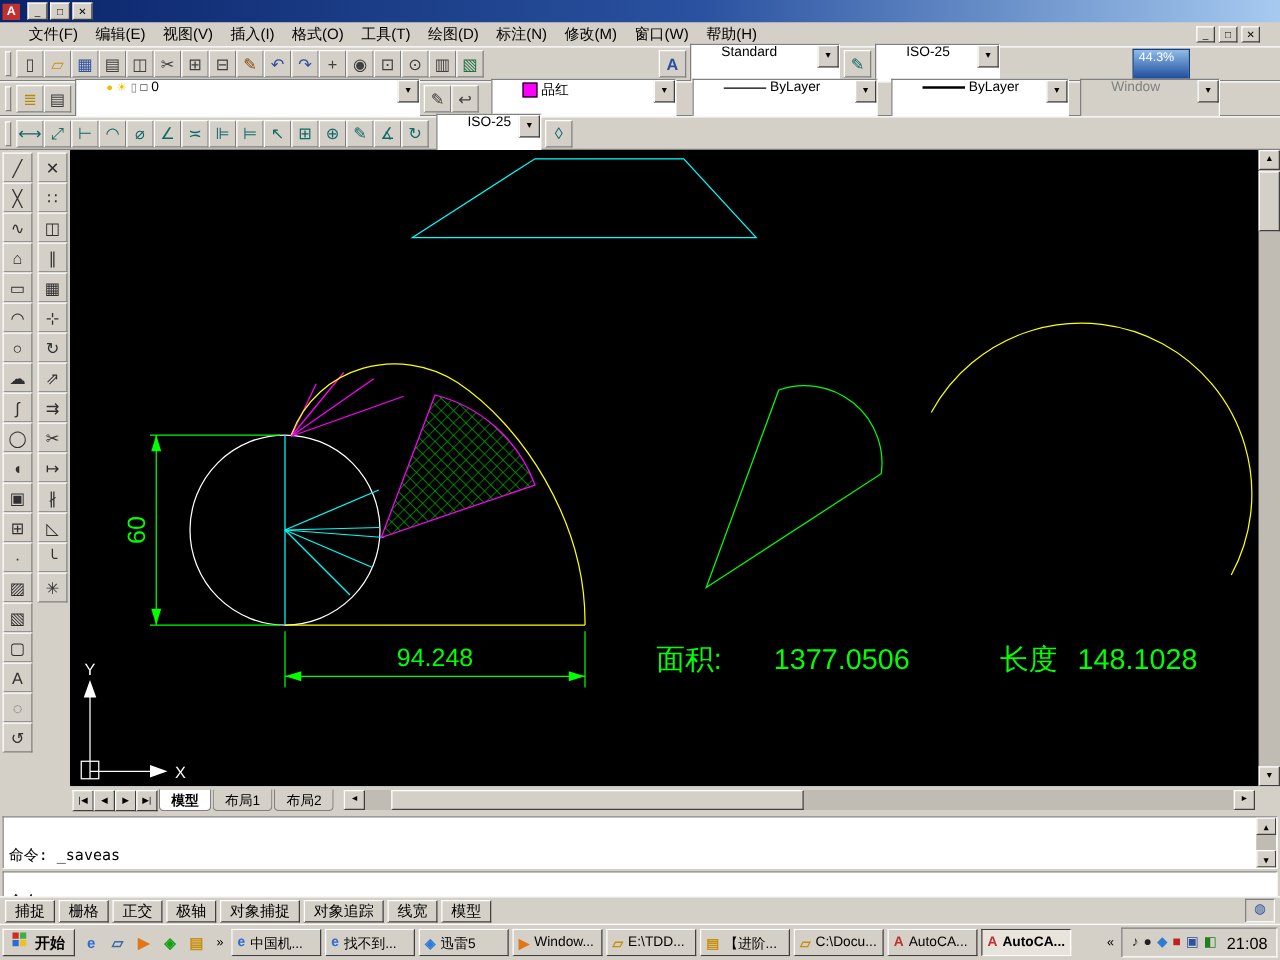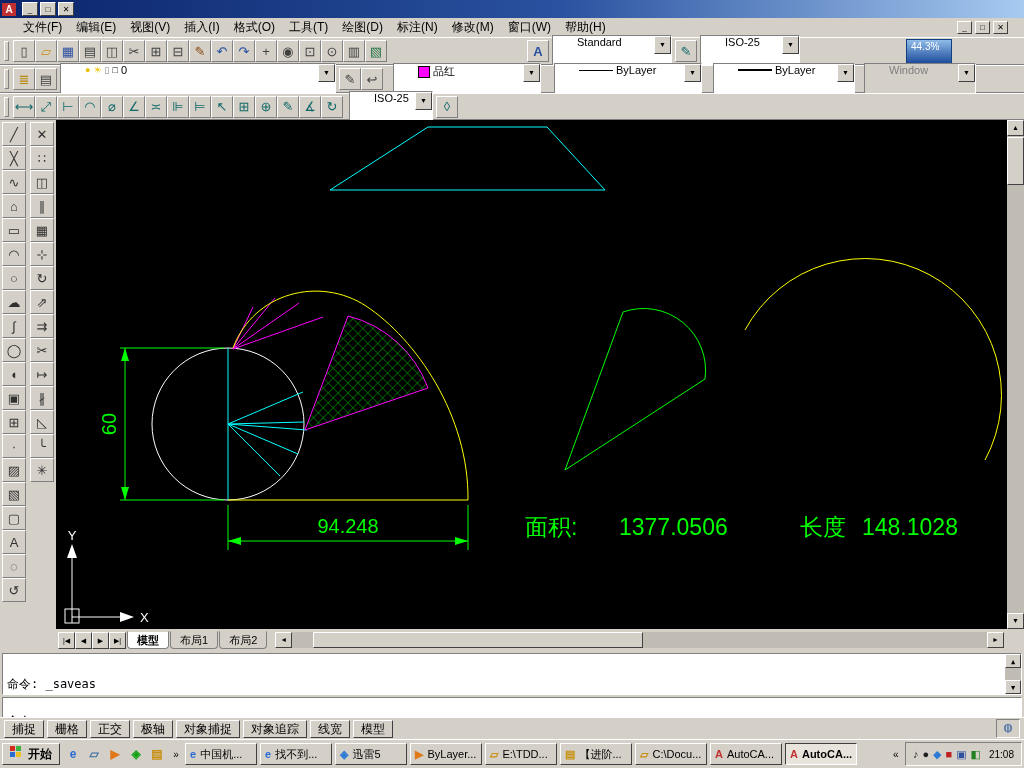--- a/index.html
+++ b/index.html
@@ -83,21 +83,21 @@
   .ql{display:flex;gap:1px;flex:none;align-items:center;}
   .ql-btn{width:20px;height:20px;background:#D4D0C8;border:none;font-size:12px;font-weight:bold;padding:0;font-family:inherit;}
   .chev{width:12px;height:20px;border:none;background:#D4D0C8;font-size:10px;padding:0;flex:none;font-family:inherit;}
   .tasks{flex:1;display:flex;gap:3px;overflow:hidden;align-items:center;}
   .task{flex:1;max-width:72px;min-width:0;height:22px;display:flex;align-items:center;gap:4px;padding:0 4px;background:#D4D0C8;border:1px solid;border-color:#fff #404040 #404040 #fff;font-size:11px;overflow:hidden;white-space:nowrap;font-family:inherit;}
   .task.pressed{border-color:#404040 #fff #fff #404040;background:#E8E4DC;font-weight:bold;}
   .task-ico{font-weight:bold;flex:none;}
   .task-label{overflow:hidden;text-overflow:clip;}
   .tray{display:flex;align-items:center;gap:4px;height:22px;padding:0 7px;border:1px solid;border-color:#808080 #fff #fff #808080;flex:none;}
   .tray-ico{font-size:11px;line-height:12px;}
-  .clock{font-size:10px;margin-left:4px;}
+  .clock{font-size:13px;margin-left:4px;}
 </style>
 </head>
 <body>
 
 <div class="win">
 
   <div class="titlebar">
     <span class="app-ico">A</span>
     <span style="display:flex">
       <button class="wbtn">_</button>
@@ -314,21 +314,21 @@
             <span class="task-ico g" style="color: rgb(43, 107, 212);">e</span>
             <span class="task-label">中国机...</span>
           </button><button class="task">
             <span class="task-ico g" style="color: rgb(43, 107, 212);">e</span>
             <span class="task-label">找不到...</span>
           </button><button class="task">
             <span class="task-ico g" style="color: rgb(46, 123, 212);">◈</span>
             <span class="task-label">迅雷5</span>
           </button><button class="task">
             <span class="task-ico g" style="color: rgb(224, 120, 24);">▶</span>
-            <span class="task-label">ByLayer...</span>
+            <span class="task-label">Window...</span>
           </button><button class="task">
             <span class="task-ico g" style="color: rgb(200, 144, 16);">▱</span>
             <span class="task-label">E:\TDD...</span>
           </button><button class="task">
             <span class="task-ico g" style="color: rgb(200, 144, 16);">▤</span>
             <span class="task-label">【进阶...</span>
           </button><button class="task">
             <span class="task-ico g" style="color: rgb(200, 144, 16);">▱</span>
             <span class="task-label">C:\Docu...</span>
           </button><button class="task">

